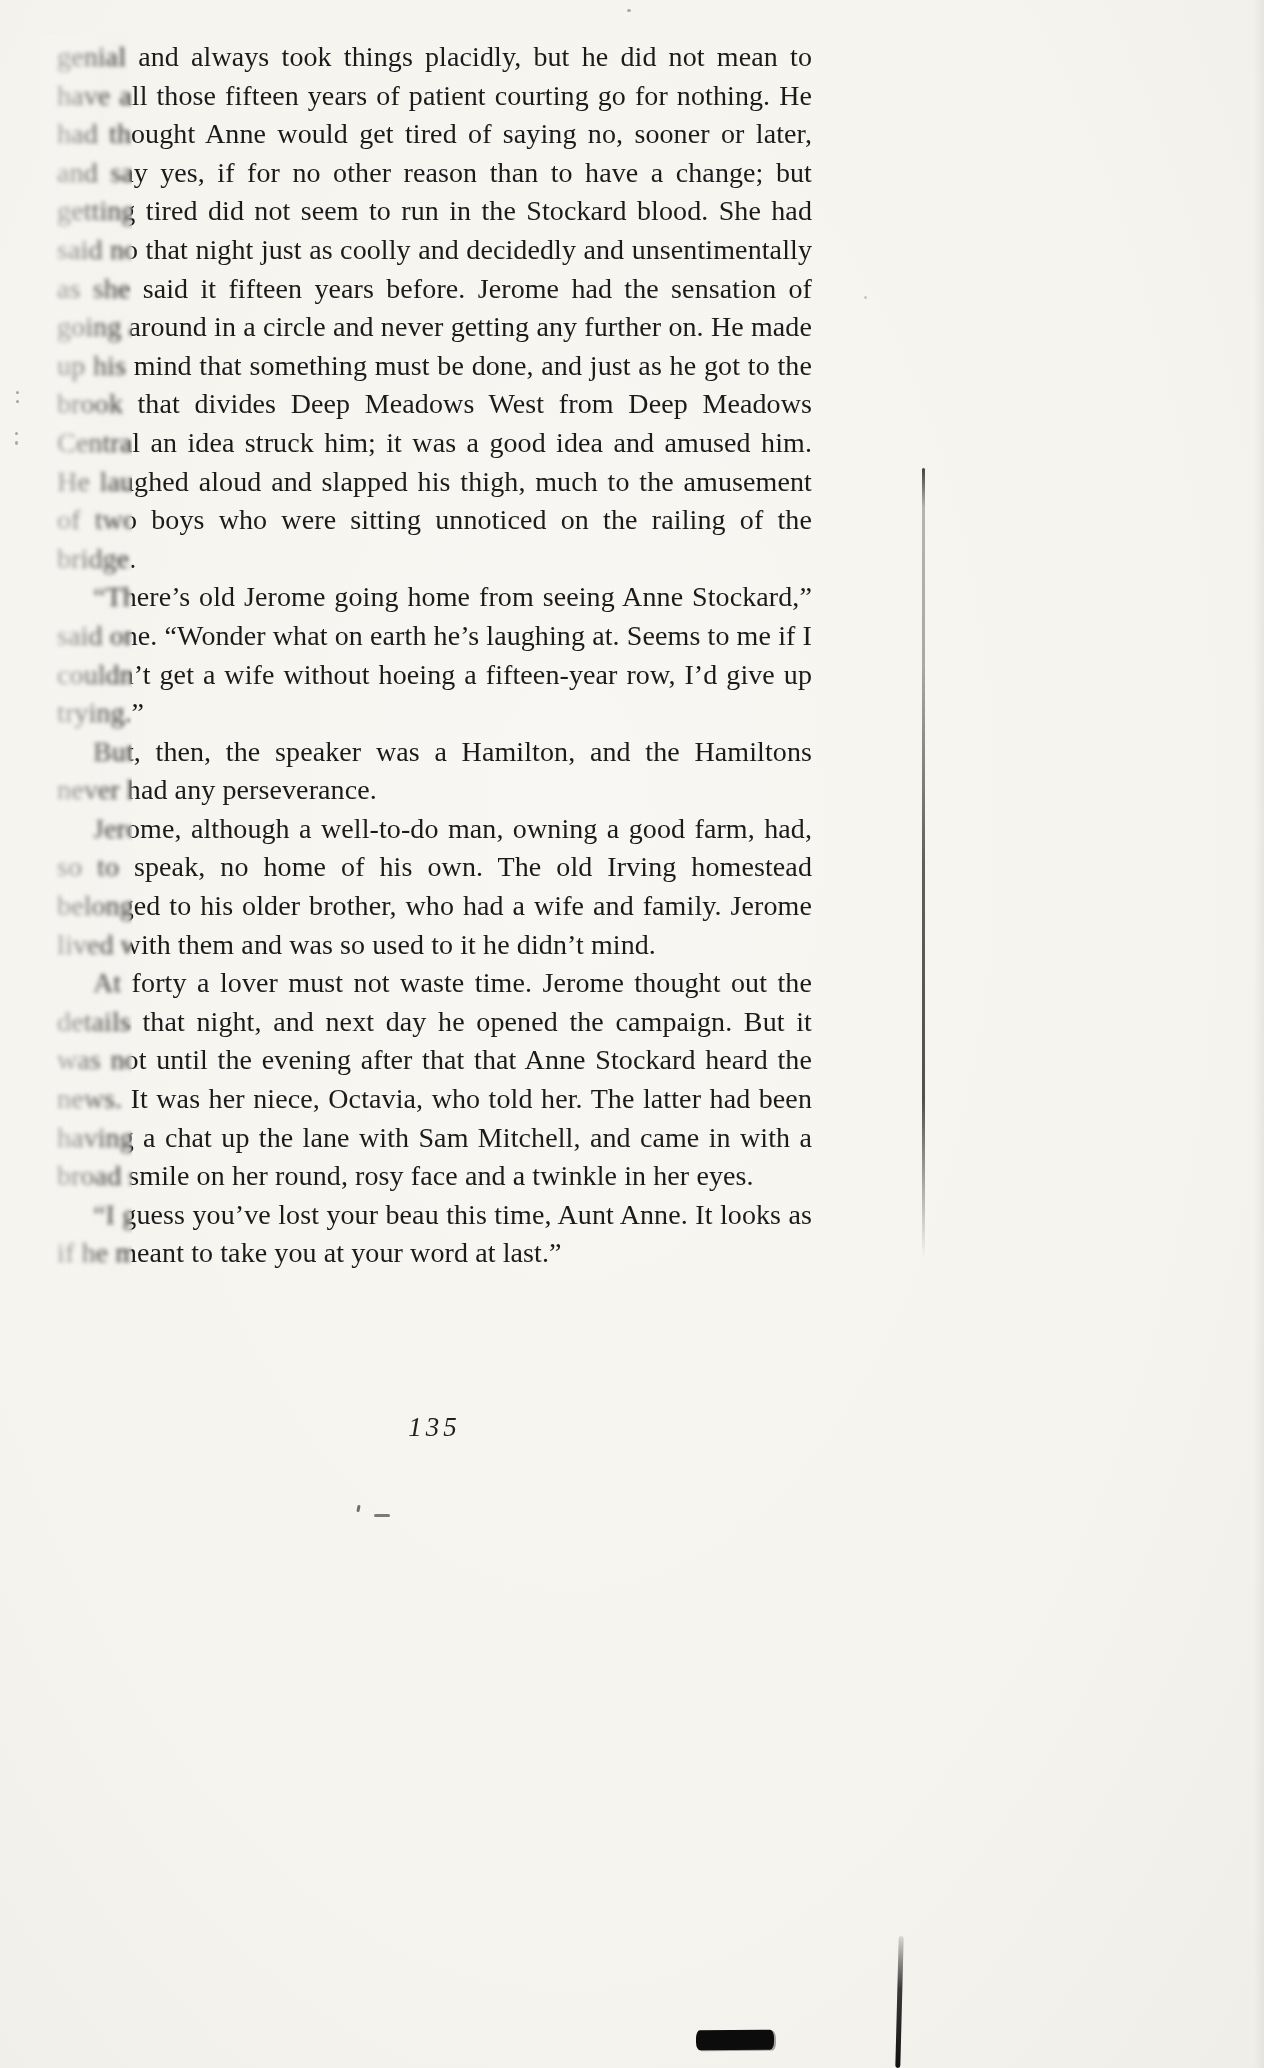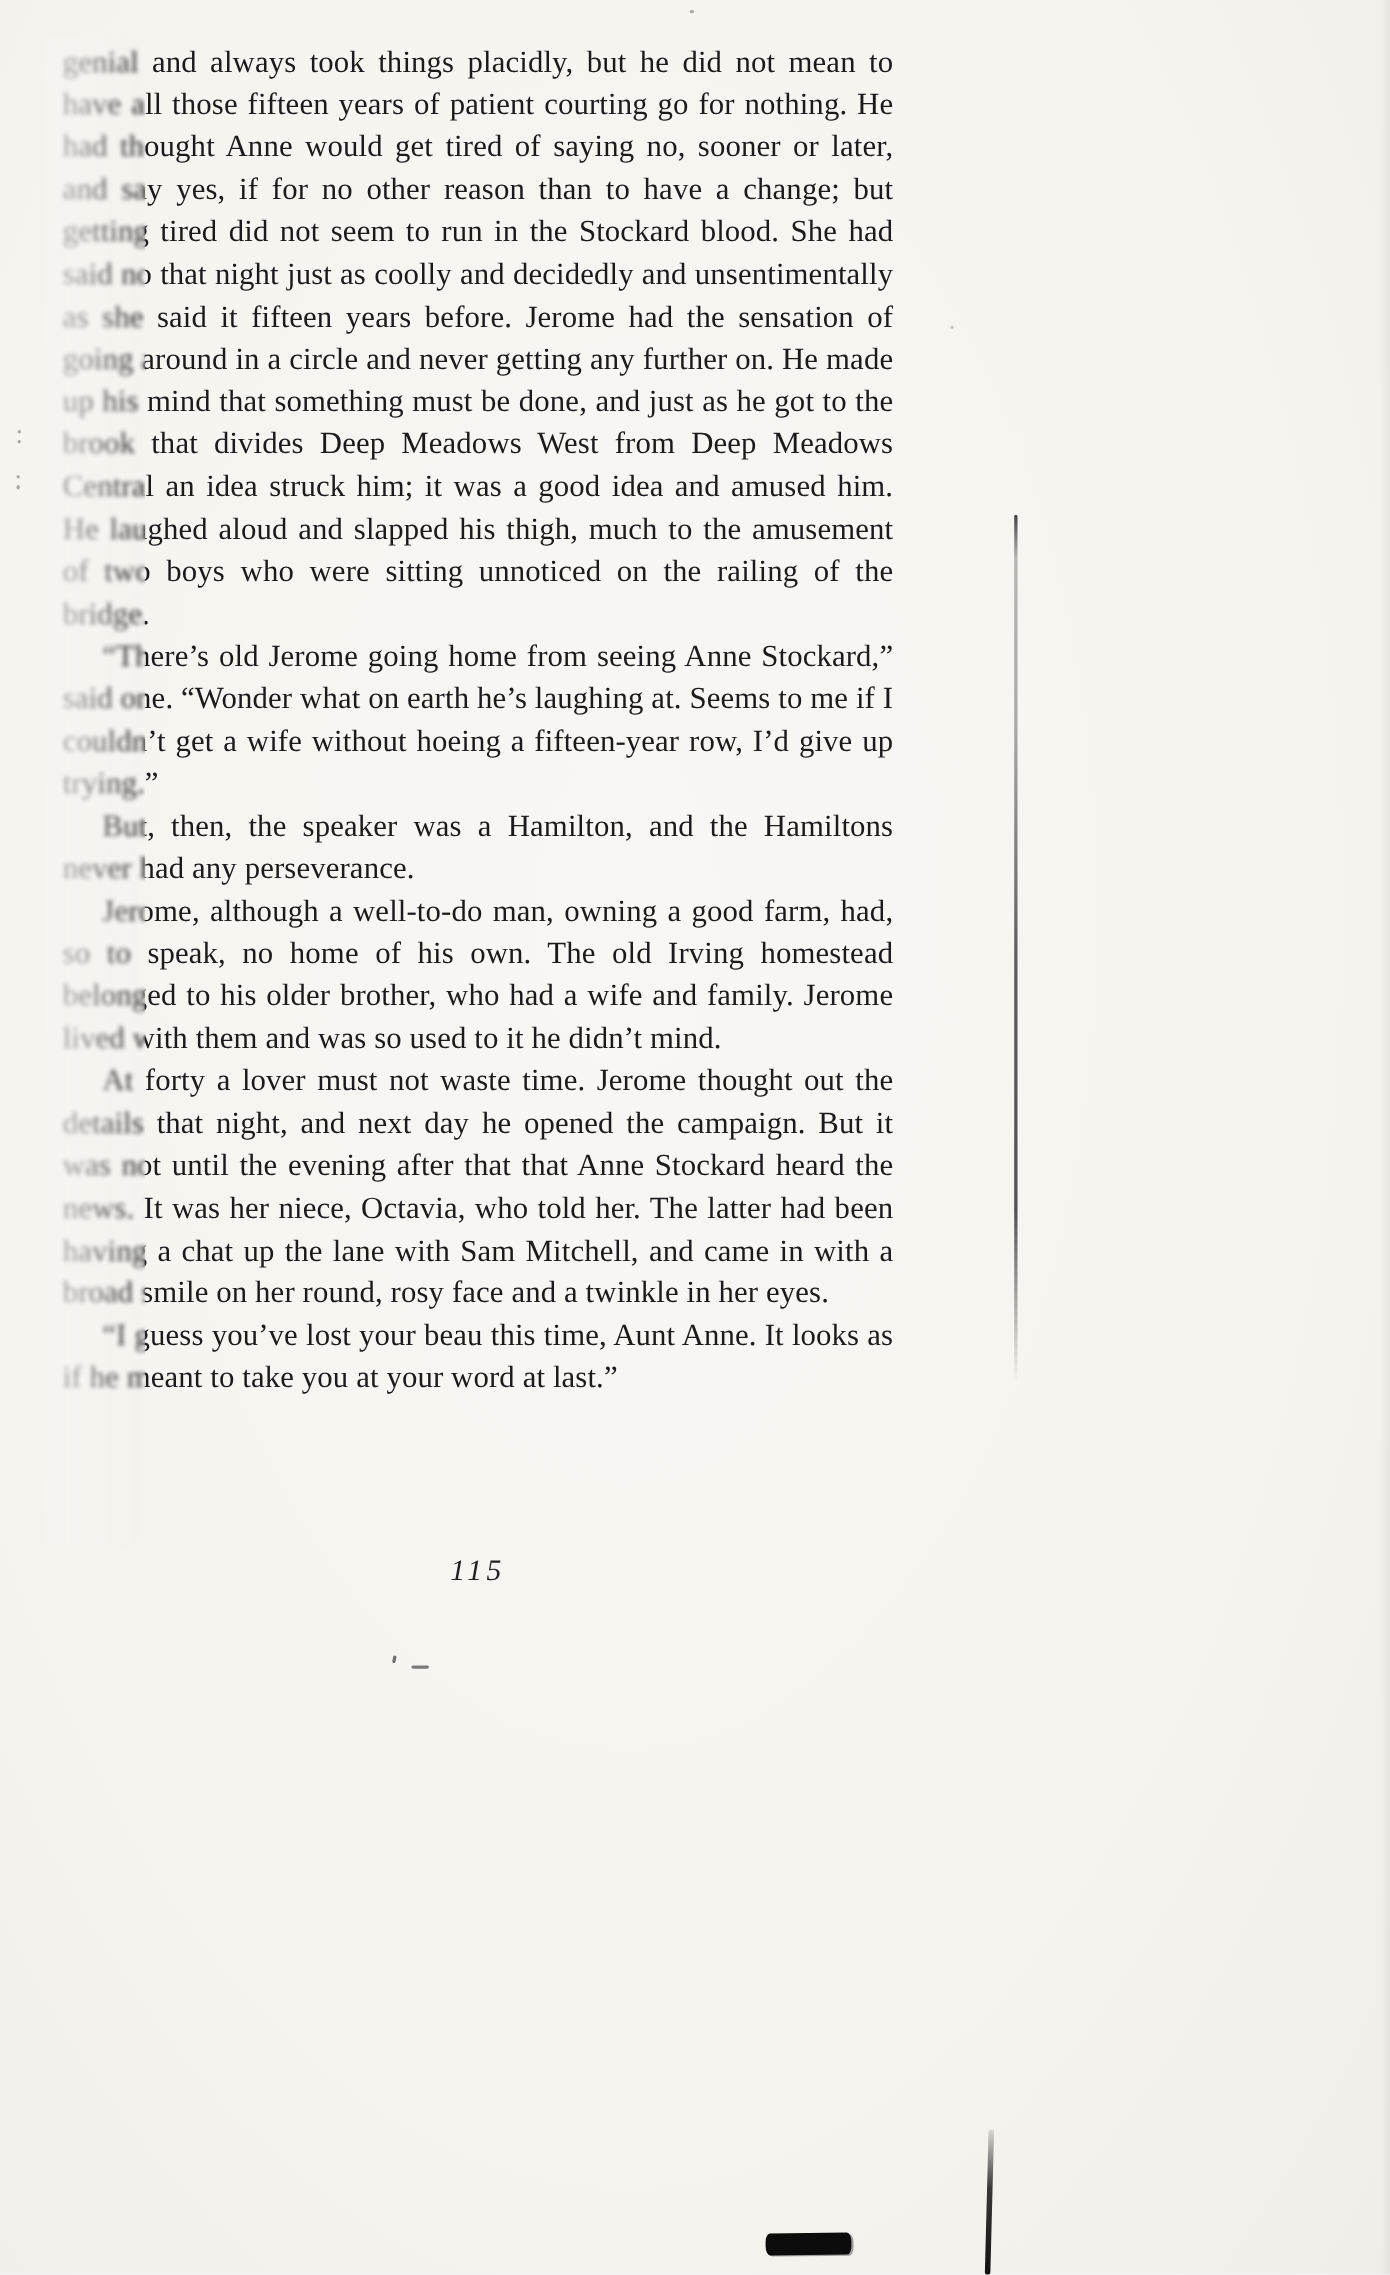--- a/index.html
+++ b/index.html
@@ -147,21 +147,21 @@
 
   <div class="page-text">
       <p class="para">genial and always took things placidly, but he did not mean to have all those fifteen years of patient courting go for nothing. He had thought Anne would get tired of saying no, sooner or later, and say yes, if for no other reason than to have a change; but getting tired did not seem to run in the Stockard blood. She had said no that night just as coolly and decidedly and unsentimentally as she said it fifteen years before. Jerome had the sensation of going around in a circle and never getting any further on. He made up his mind that something must be done, and just as he got to the brook that divides Deep Meadows West from Deep Meadows Central an idea struck him; it was a good idea and amused him. He laughed aloud and slapped his thigh, much to the amusement of two boys who were sitting unnoticed on the railing of the bridge.</p>
       <p class="para indent">“There’s old Jerome going home from seeing Anne Stockard,” said one. “Wonder what on earth he’s laughing at. Seems to me if I couldn’t get a wife without hoeing a fifteen-year row, I’d give up trying.”</p>
       <p class="para indent">But, then, the speaker was a Hamilton, and the Hamiltons never had any perseverance.</p>
       <p class="para indent">Jerome, although a well-to-do man, owning a good farm, had, so to speak, no home of his own. The old Irving homestead belonged to his older brother, who had a wife and family. Jerome lived with them and was so used to it he didn’t mind.</p>
       <p class="para indent">At forty a lover must not waste time. Jerome thought out the details that night, and next day he opened the campaign. But it was not until the evening after that that Anne Stockard heard the news. It was her niece, Octavia, who told her. The latter had been having a chat up the lane with Sam Mitchell, and came in with a broad smile on her round, rosy face and a twinkle in her eyes.</p>
       <p class="para indent">“I guess you’ve lost your beau this time, Aunt Anne. It looks as if he meant to take you at your word at last.”</p>
     </div>
 
-  <div class="page-number">115</div>
+  <div class="page-number">135</div>
 
   <div class="left-smudge"></div>
   <div class="scanline-right"></div>
   <div class="streak-bottom"></div>
   <div class="ink-bar"></div>
   <div class="speck s1"></div>
   <div class="speck s2"></div>
   <div class="speck s3"></div>
   <div class="speck s4"></div>
   <div class="speck s5"></div>

